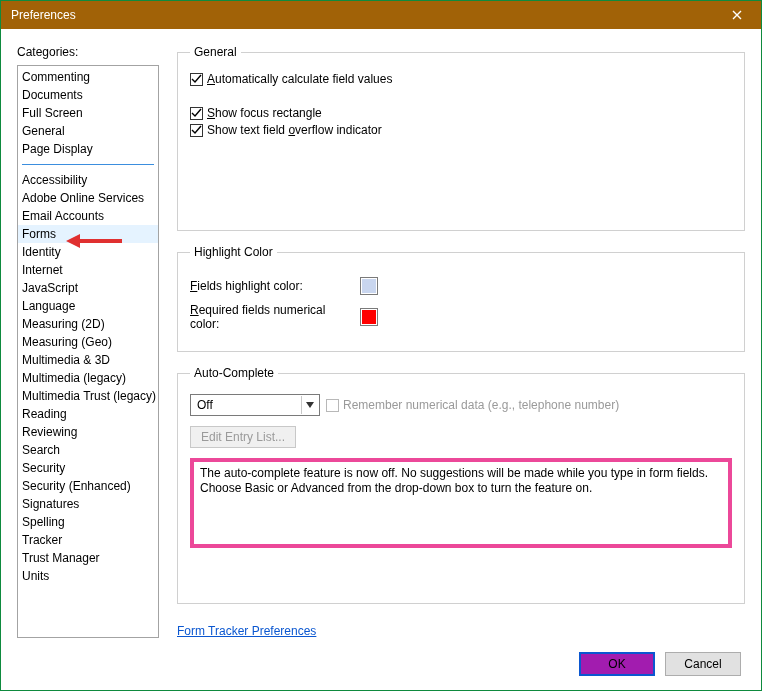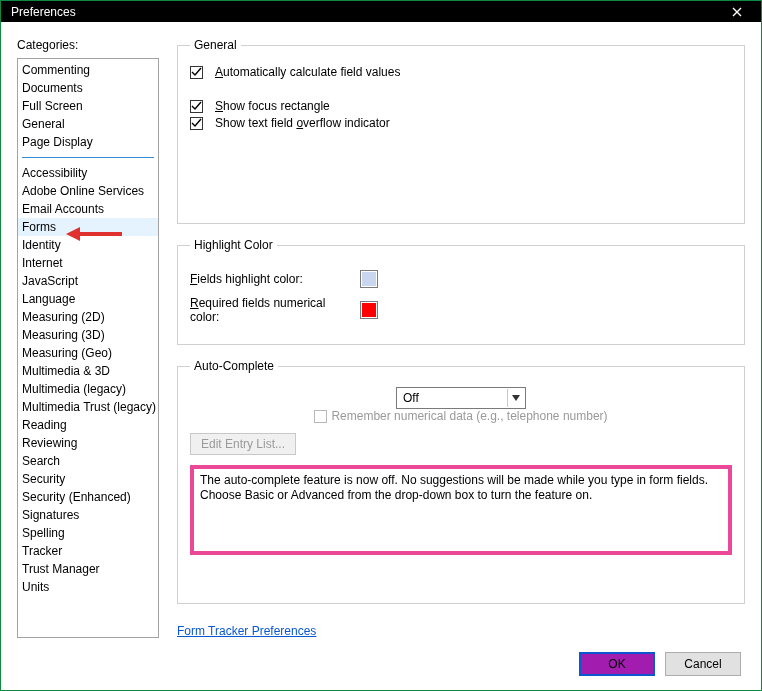--- a/index.html
+++ b/index.html
@@ -12,23 +12,23 @@
   }
   .window {
     width: 762px;
     height: 691px;
     border: 1px solid #0e8a3e;
     display: flex;
     flex-direction: column;
     position: relative;
   }
   .titlebar {
-    background: #000000;
+    background: #a16207;
     color: #fff;
-    height: 21px;
+    height: 28px;
     display: flex;
     align-items: center;
     justify-content: space-between;
     padding: 0 8px 0 10px;
     font-size: 12px;
   }
   .titlebar .close {
     width: 32px;
     height: 28px;
     display: flex;
@@ -90,21 +90,21 @@
     padding: 10px 12px 12px 12px;
   }
   fieldset.group legend {
     padding: 0 4px;
     color: #000;
     font-size: 12px;
   }
   .checkbox-row {
     display: flex;
     align-items: center;
-    gap: 12px;
+    gap: 4px;
     margin: 3px 0;
   }
   .checkbox {
     width: 13px;
     height: 13px;
     border: 1px solid #333;
     display: inline-flex;
     align-items: center;
     justify-content: center;
     background: #fff;
@@ -154,21 +154,21 @@
     justify-content: center;
   }
   .dd-btn svg { width: 8px; height: 6px; }
   .remember-row {
     display: flex;
     align-items: flex-end;
     gap: 4px;
     color: #9a9a9a;
   }
   .remember-row .checkbox { border-color: #b8b8b8; }
-  .ac-row1 { display: flex; align-items: center; gap: 0; margin: 4px 0 10px 0; flex-direction: column; }
+  .ac-row1 { display: flex; align-items: center; gap: 6px; margin: 4px 0 10px 0; }
   .btn-disabled {
     border: 1px solid #c8c8c8;
     background: #f0f0f0;
     color: #9a9a9a;
     padding: 3px 10px;
     display: inline-block;
   }
   .ac-desc {
     width: 100%;
     border: 4px solid #ec4899;
@@ -239,21 +239,20 @@
             <div class="cat-divider"></div>
             <div class="cat-item">Accessibility</div>
             <div class="cat-item">Adobe Online Services</div>
             <div class="cat-item">Email Accounts</div>
             <div class="cat-item selected">Forms</div>
             <div class="cat-item">Identity</div>
             <div class="cat-item">Internet</div>
             <div class="cat-item">JavaScript</div>
             <div class="cat-item">Language</div>
             <div class="cat-item">Measuring (2D)</div>
-            <div class="cat-item">Measuring (3D)</div>
             <div class="cat-item">Measuring (Geo)</div>
             <div class="cat-item">Multimedia &amp; 3D</div>
             <div class="cat-item">Multimedia (legacy)</div>
             <div class="cat-item">Multimedia Trust (legacy)</div>
             <div class="cat-item">Reading</div>
             <div class="cat-item">Reviewing</div>
             <div class="cat-item">Search</div>
             <div class="cat-item">Security</div>
             <div class="cat-item">Security (Enhanced)</div>
             <div class="cat-item">Signatures</div>

